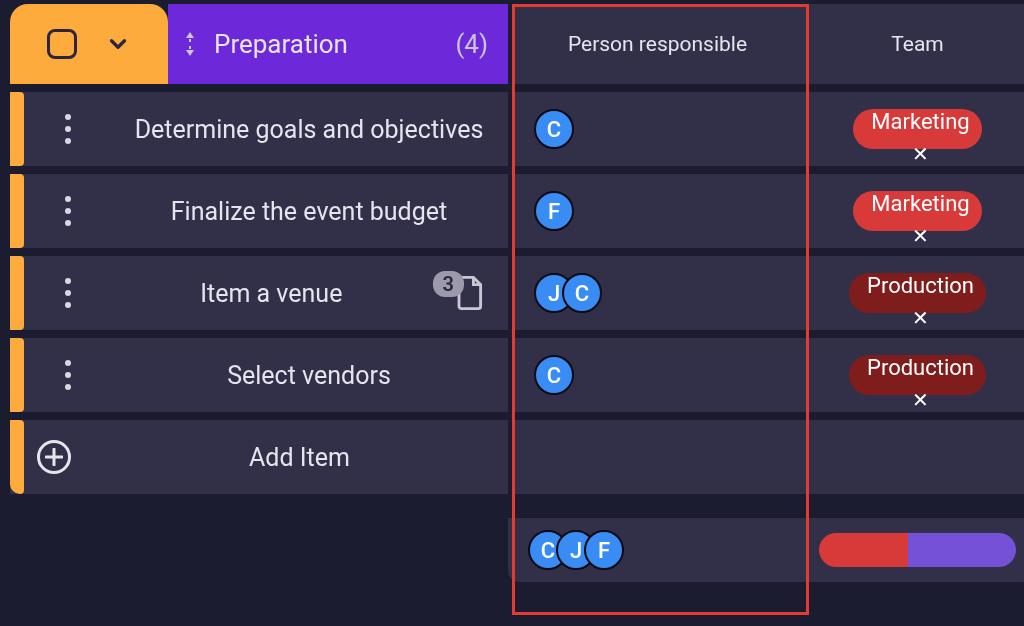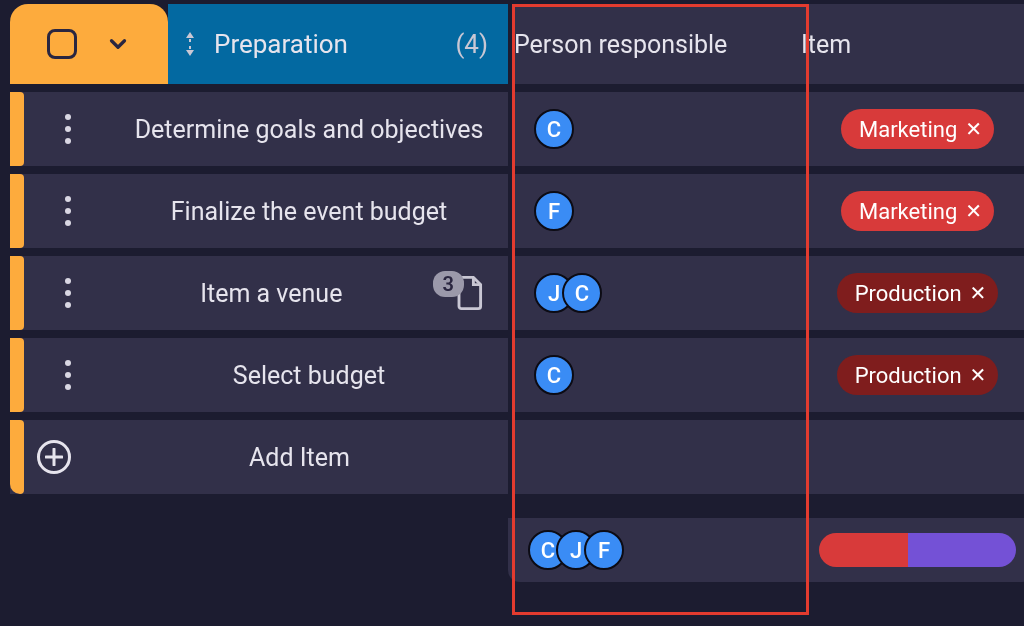--- a/index.html
+++ b/index.html
@@ -31,35 +31,36 @@
     gap: 28px;
   }
   .ghdr-left .chkbox {
     width: 30px; height: 30px;
     border: 3px solid #2a2640;
     border-radius: 8px;
   }
   .ghdr-left .chevron svg { display:block; }
 
   .ghdr-name {
-    background: #0369a1;
+    background: #6d28d9;
     display: flex;
     align-items: center;
     padding: 0 20px 0 12px;
     gap: 14px;
   }
   .collapse-icn svg { display:block; }
   .ghdr-name .gname { flex: 1; font-size: 26px; color: #e6e4ed; }
   .ghdr-name .gcount { font-size: 26px; color: #c9c7d4; }
 
   .col-header {
     background: #323049;
     display: flex;
     align-items: center;
-    font-size: 25px;
+    justify-content: center;
+    font-size: 21px;
     color: #e6e4ed;
     margin-left: 6px;
   }
   .col-header.team-col { margin-left: 0; }
 
   
   .row {
     display: grid;
     grid-template-columns: 498px 293px 233px;
     height: 74px;
@@ -144,20 +145,21 @@
   .team-cell { justify-content: center; }
   .pill {
     border-radius: 999px;
     height: 40px;
     display: flex;
     align-items: center;
     padding: 0 12px 0 18px;
     gap: 8px;
     font-size: 22px;
     color: #fff;
+    flex-direction: column;
   }
   .pill .x { font-size: 20px; }
   .pill.red { background: #d83a3a; }
   .pill.purple { background: #7f1d1d; }
 
   
   .add-row .item-cell { padding-left: 27px; }
   .add-row .item-cell::before {
     border-bottom-left-radius: 10px;
   }
@@ -233,21 +235,21 @@
             <path d="M10 26 L6 20 L14 20 Z" fill="#c9c7d4"></path>
           </svg>
         </div>
         <span class="gname">Preparation</span>
         <span class="gcount">(4)</span>
       </div>
       <div class="col-header">
         <span>Person responsible</span>
       </div>
       <div class="col-header team-col">
-        <span>Item</span>
+        <span>Team</span>
       </div>
     </div>
 
     <div id="rows-mount">
         <div class="row">
           <div class="cell item-cell">
             <div class="drag-dots">
               <span></span>
               <span></span>
               <span></span>
@@ -310,21 +312,21 @@
             </div>
           </div>
         </div>
         <div class="row">
           <div class="cell item-cell">
             <div class="drag-dots">
               <span></span>
               <span></span>
               <span></span>
             </div>
-            <span class="item-title">Select budget</span>
+            <span class="item-title">Select vendors</span>
           </div>
           <div class="cell person-cell">
             <div class="avatar">C</div>
           </div>
           <div class="cell team-cell">
             <div class="pill purple">
               <span>Production</span>
               <span class="x">✕</span>
             </div>
           </div>

